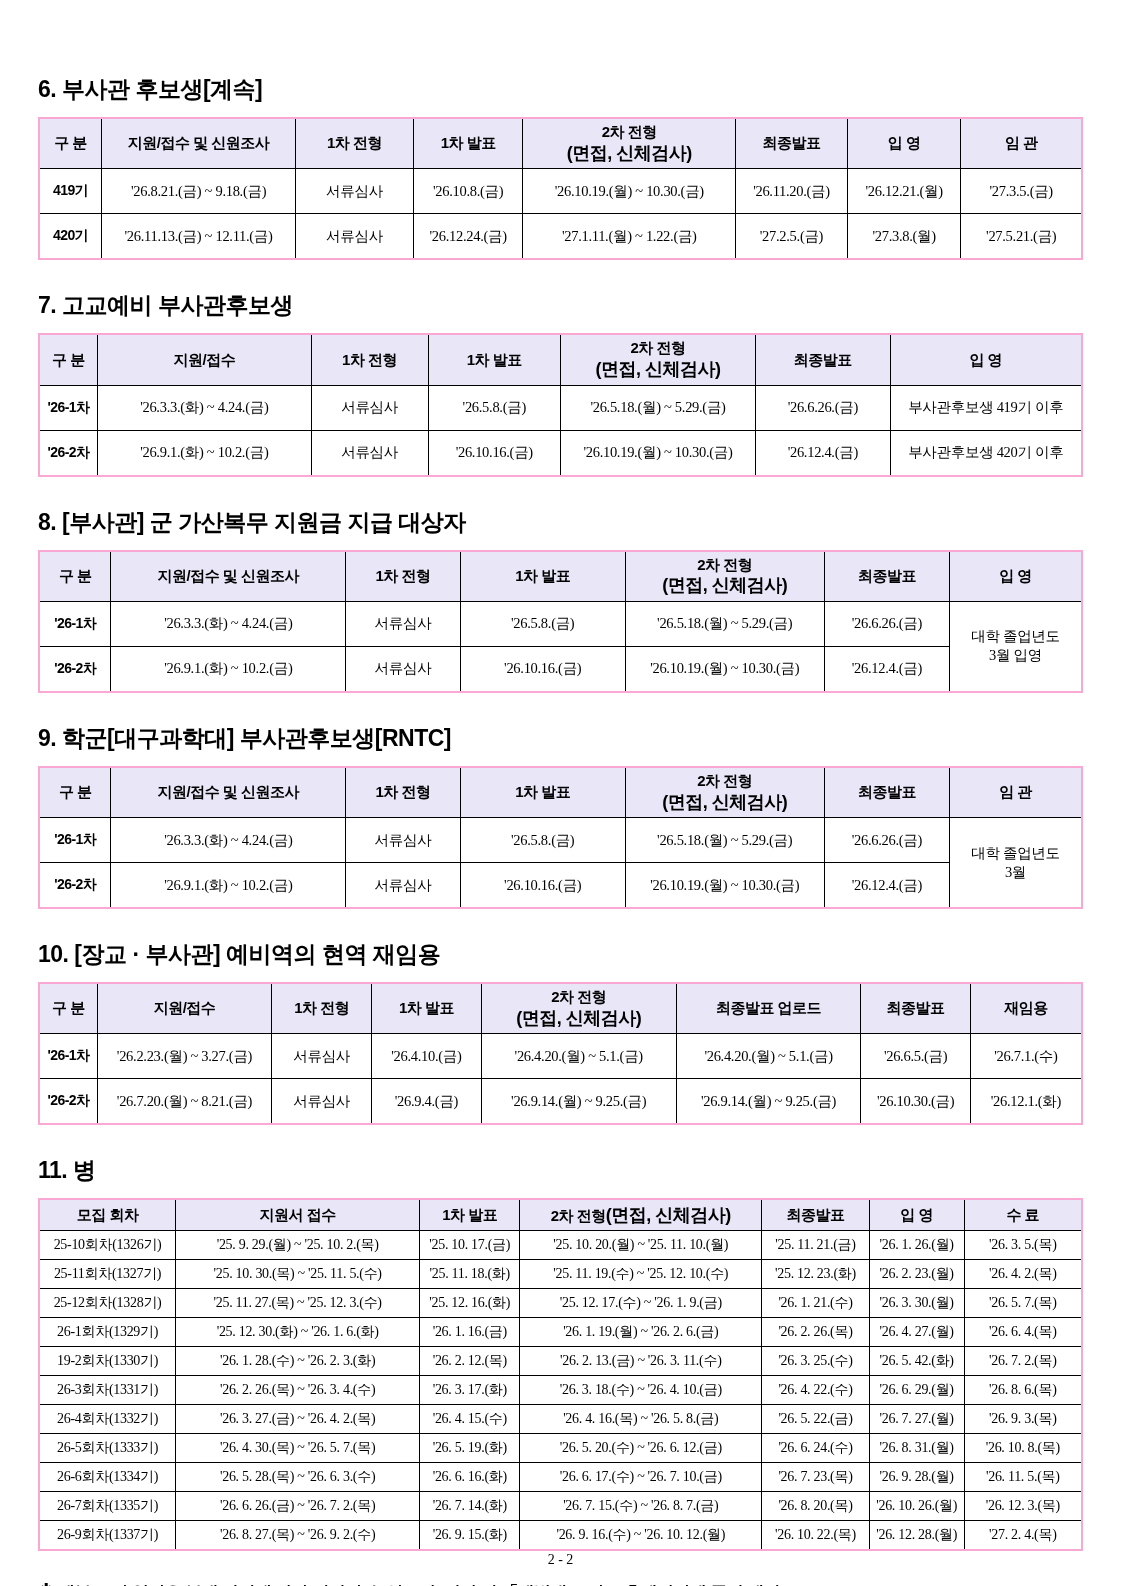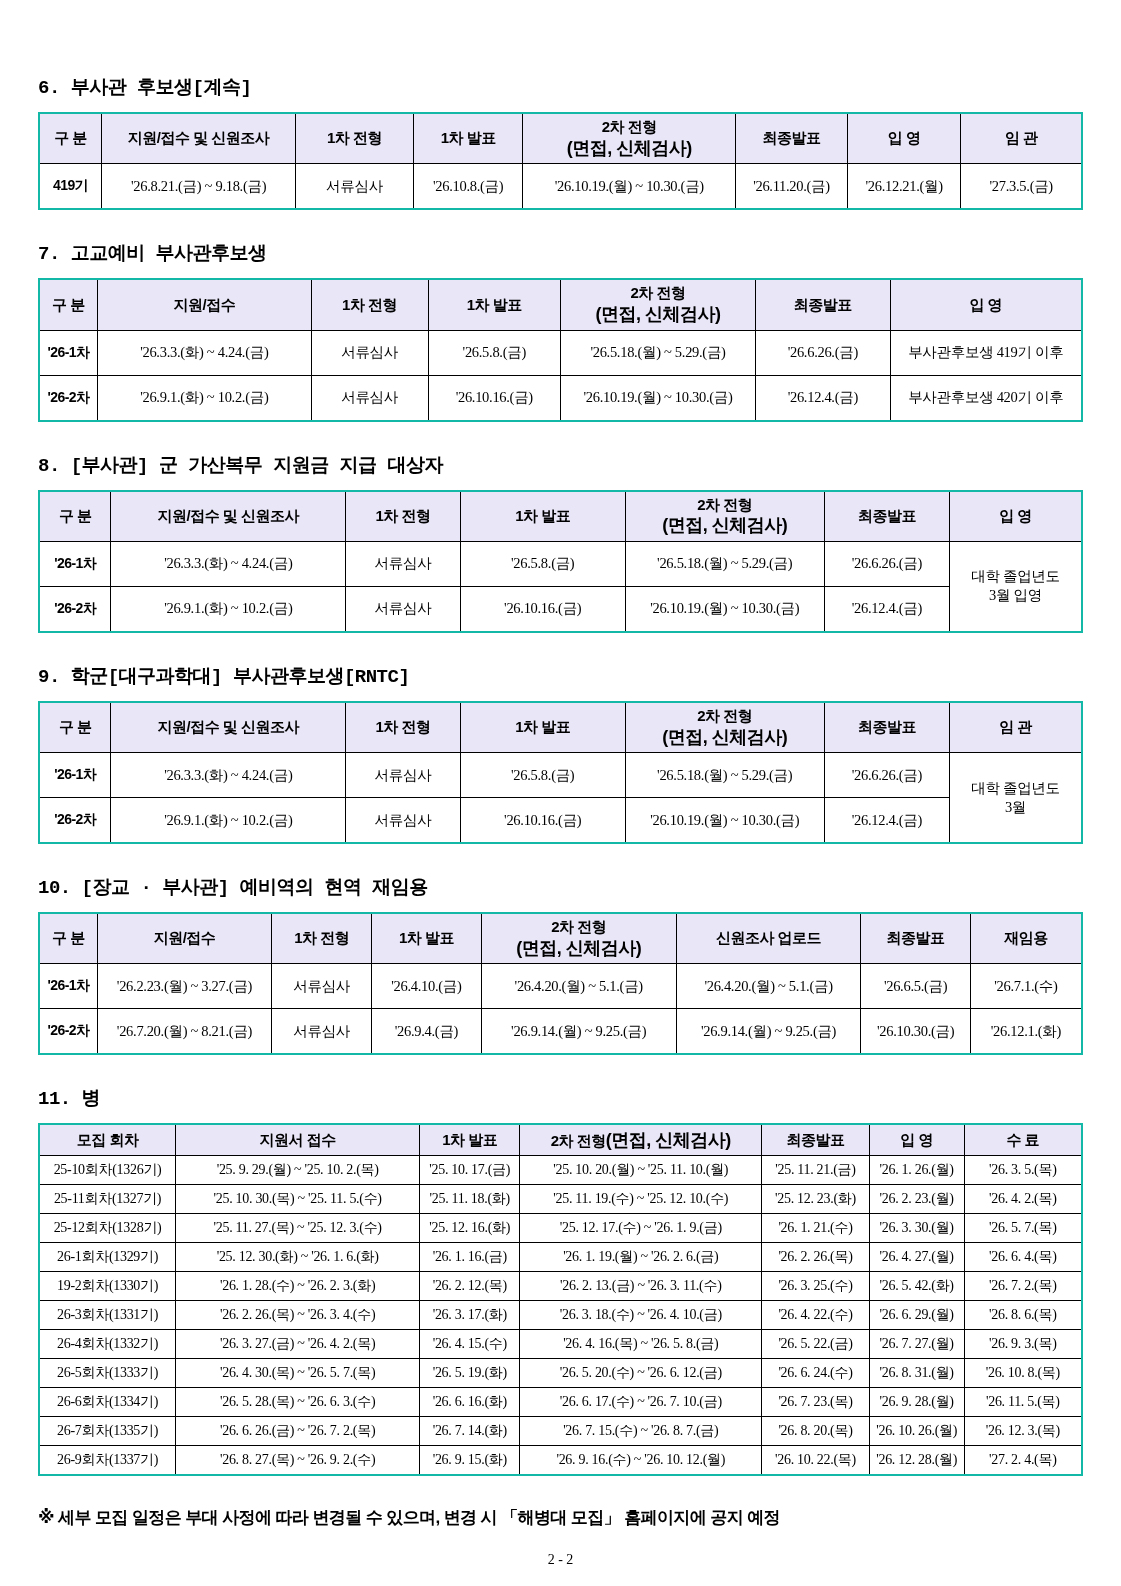--- a/index.html
+++ b/index.html
@@ -4,27 +4,27 @@
 <style>
   html,body{margin:0;padding:0;background:#fff;}
   body{
     width:1121px;height:1586px;box-sizing:border-box;
     padding:74px 38px 0 38px;
     font-family:"Liberation Serif","DejaVu Serif",serif;
     color:#000;position:relative;
   }
   .section{margin-bottom:30px;}
   .section-title{
-    font-family:Liberation Mono, monospace;
-    font-weight:bold;font-size:19px;letter-spacing:-0.5px;
+    font-family:Liberation Sans, sans-serif;
+    font-weight:bold;font-size:23px;letter-spacing:-0.5px;
     margin:0 0 12px 0;
   }
   table.sched{
     width:100%;border-collapse:collapse;table-layout:fixed;
-    border:2px solid #14b8a6;
+    border:2px solid #f9a8d4;
   }
   table.sched th{
     background:#e8e6f7;
     font-family:"Liberation Sans","DejaVu Sans",sans-serif;
     font-weight:bold;font-size:15px;letter-spacing:-0.5px;
     border:1px solid #000;text-align:center;vertical-align:middle;
     padding:4px 2px;height:38px;line-height:1.25;
   }
   table.sched td{
     border:1px solid #000;border-top:1px solid #555;
@@ -83,20 +83,30 @@
         <tr>
           <td>419기</td>
           <td>'26.8.21.(금) ~ 9.18.(금)</td>
           <td>서류심사</td>
           <td>'26.10.8.(금)</td>
           <td>'26.10.19.(월) ~ 10.30.(금)</td>
           <td>'26.11.20.(금)</td>
           <td>'26.12.21.(월)</td>
           <td>'27.3.5.(금)</td>
         </tr>
+        <tr>
+          <td>420기</td>
+          <td>'26.11.13.(금) ~ 12.11.(금)</td>
+          <td>서류심사</td>
+          <td>'26.12.24.(금)</td>
+          <td>'27.1.11.(월) ~ 1.22.(금)</td>
+          <td>'27.2.5.(금)</td>
+          <td>'27.3.8.(월)</td>
+          <td>'27.5.21.(금)</td>
+        </tr>
       </tbody>
     </table>
 </div>
 
 <div class="section">
   <h2 class="section-title">7. 고교예비 부사관후보생</h2>
   <table class="sched bold-first">
       <colgroup>
         <col style="width: 5.6%;">
         <col style="width: 20.5%;">
@@ -245,21 +255,21 @@
         <col style="width: 10.5%;">
         <col style="width: 10.7%;">
       </colgroup>
       <thead>
         <tr>
           <th>구 분</th>
           <th>지원/접수</th>
           <th>1차 전형</th>
           <th>1차 발표</th>
           <th>2차 전형<br><span class="hdr-small">(면접, 신체검사)</span></th>
-          <th>신원조사 업로드</th>
+          <th>최종발표 업로드</th>
           <th>최종발표</th>
           <th>재임용</th>
         </tr>
       </thead>
       <tbody>
         <tr>
           <td>'26-1차</td>
           <td>'26.2.23.(월) ~ 3.27.(금)</td>
           <td>서류심사</td>
           <td>'26.4.10.(금)</td>

